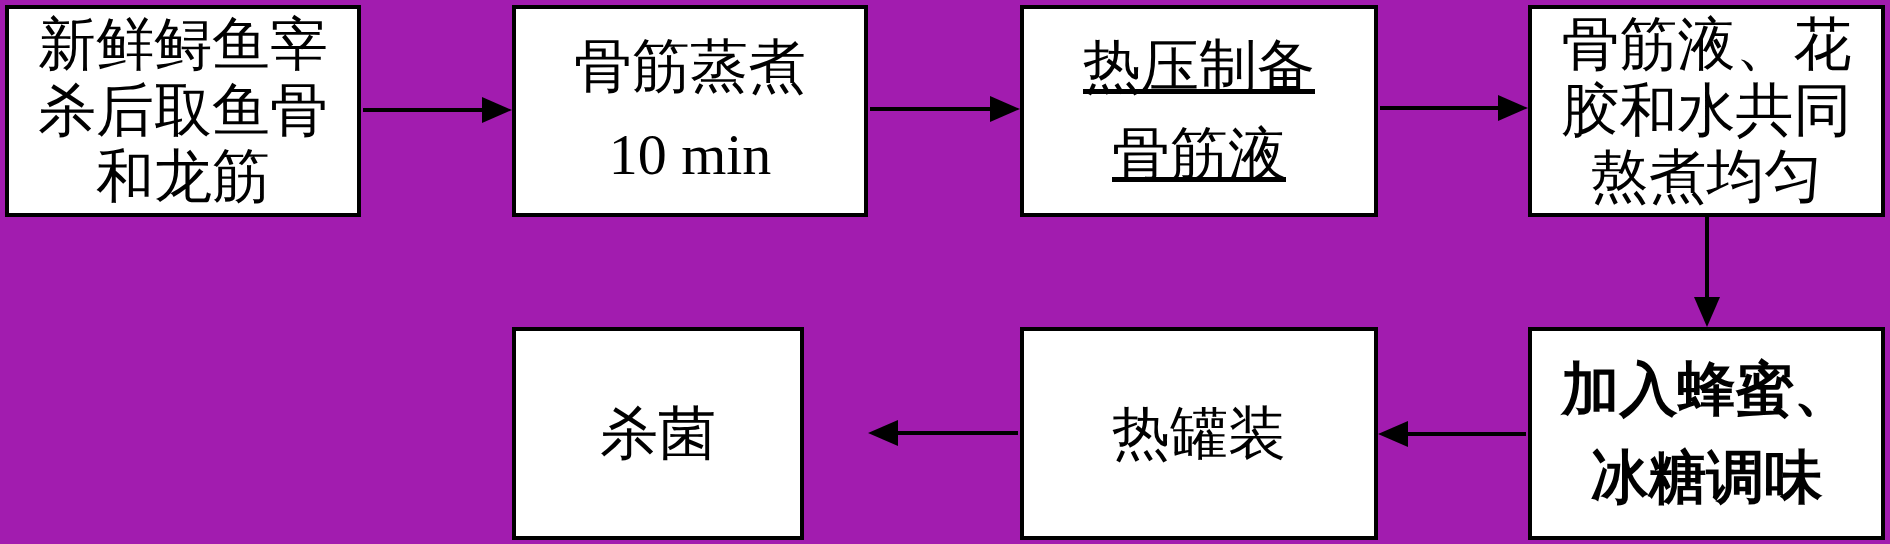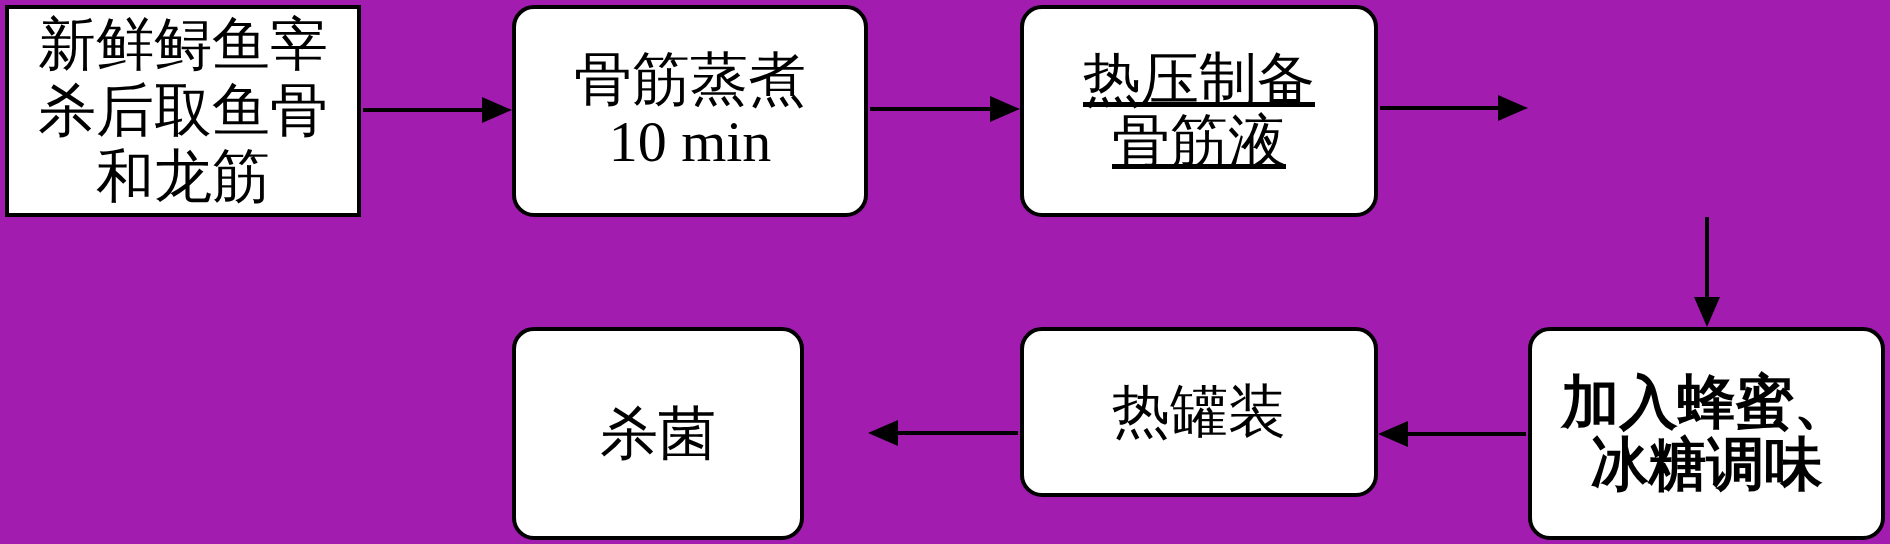--- a/index.html
+++ b/index.html
@@ -22,28 +22,28 @@
     background: #ffffff;
     color: #000000;
     display: flex;
     align-items: center;
     justify-content: center;
     text-align: center;
     white-space: pre-line;
     font-size: 58px;
   }
   .lh-tight  { line-height: 66px; }  
-  .lh-loose  { line-height: 62px; border-radius: 22px; }  
+  .lh-loose  { line-height: 88px; }  
 
   #b1 { left: 5px;    top: 5px;   width: 356px; height: 212px; }
   #b2 { left: 512px;  top: 5px;   width: 356px; height: 212px; }
   #b3 { left: 1020px; top: 5px;   width: 358px; height: 212px; text-decoration: underline; }
   #b4 { left: 1528px; top: 5px;   width: 357px; height: 212px; }
   #b5 { left: 1528px; top: 327px; width: 357px; height: 213px; font-weight: bold; }
-  #b6 { left: 1020px; top: 327px; width: 358px; height: 170px; }
+  #b6 { left: 1020px; top: 327px; width: 358px; height: 213px; }
   #b7 { left: 512px;  top: 327px; width: 292px; height: 213px; }
 
   #arrow-layer {
     position: absolute;
     left: 0; top: 0;
     width: 1890px;
     height: 544px;
     pointer-events: none;
   }
   #arrow-layer line    { stroke: #000000; stroke-width: 4; }
@@ -57,20 +57,23 @@
   <div id="b1" class="box lh-tight">新鲜鲟鱼宰
 杀后取鱼骨
 和龙筋</div>
 
   <div id="b2" class="box lh-loose">骨筋蒸煮
 10 min</div>
 
   <div id="b3" class="box lh-loose">热压制备
 骨筋液</div>
 
+  <div id="b4" class="box lh-tight">骨筋液、花
+胶和水共同
+熬煮均匀</div>
 
   <div id="b5" class="box lh-loose">加入蜂蜜、
 冰糖调味</div>
 
   <div id="b6" class="box lh-loose">热罐装</div>
 
   <div id="b7" class="box lh-loose">杀菌</div>
 
   <svg id="arrow-layer" viewBox="0 0 1890 544" xmlns="http://www.w3.org/2000/svg">
 

